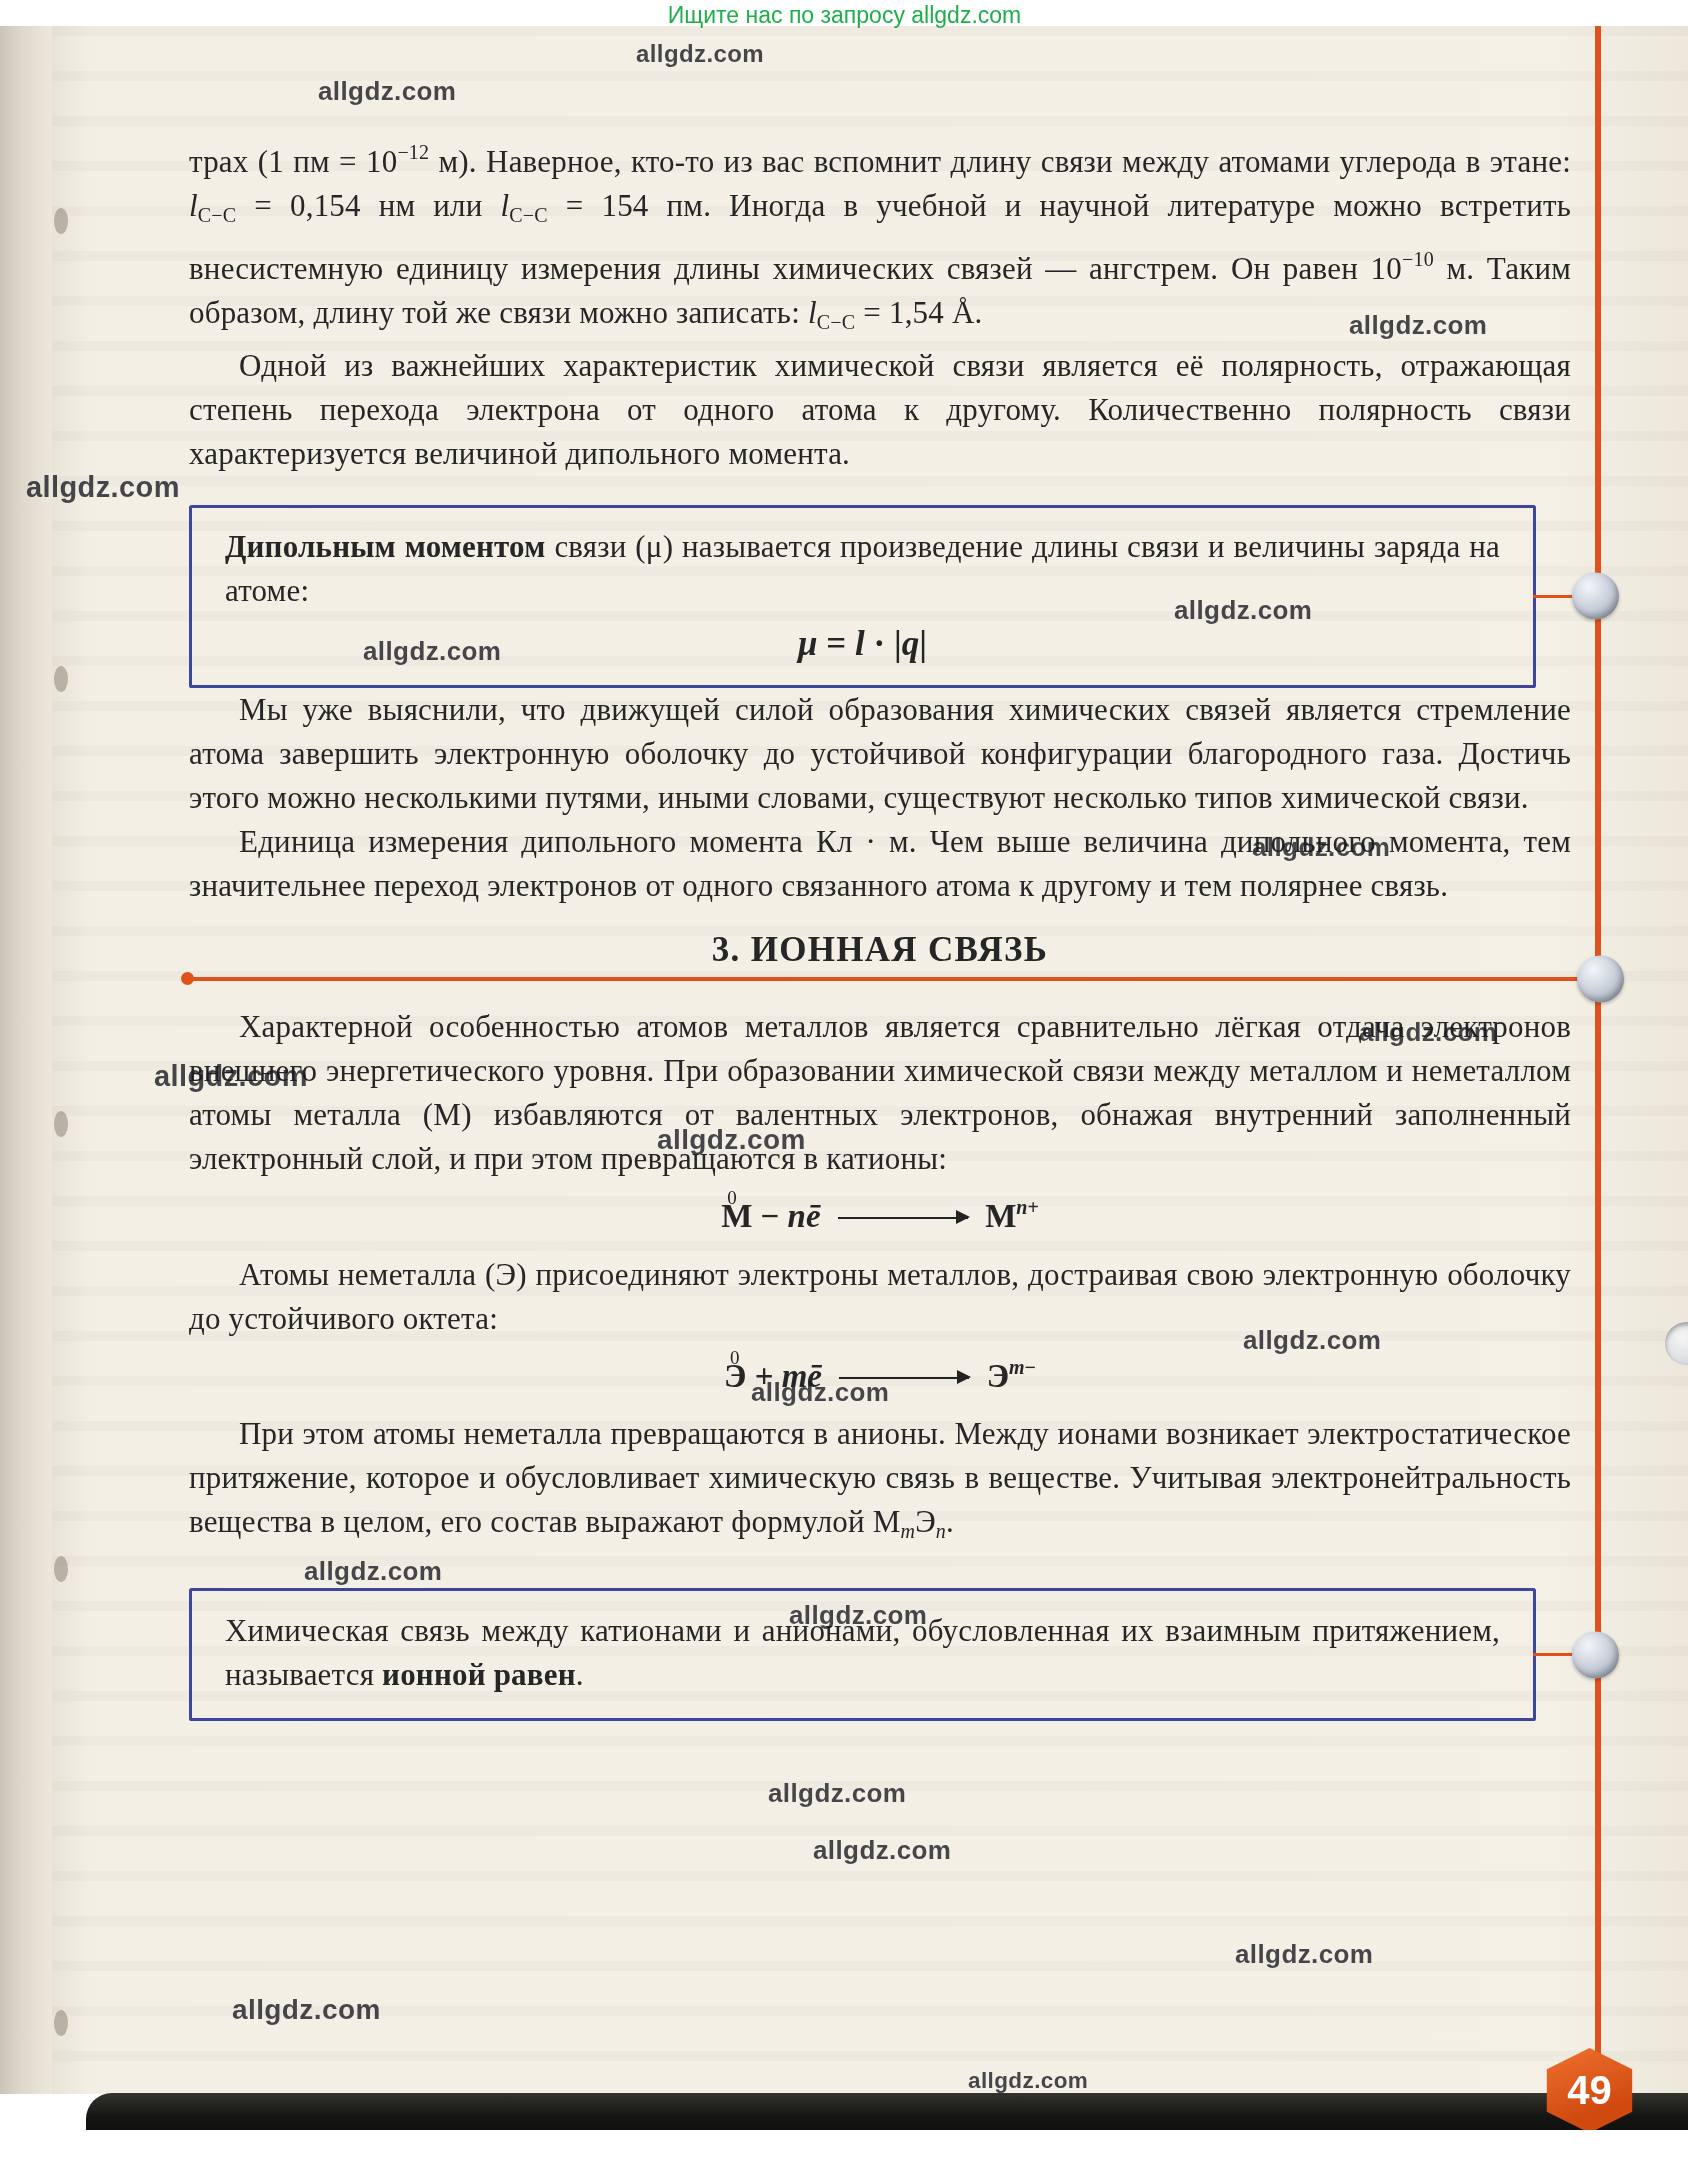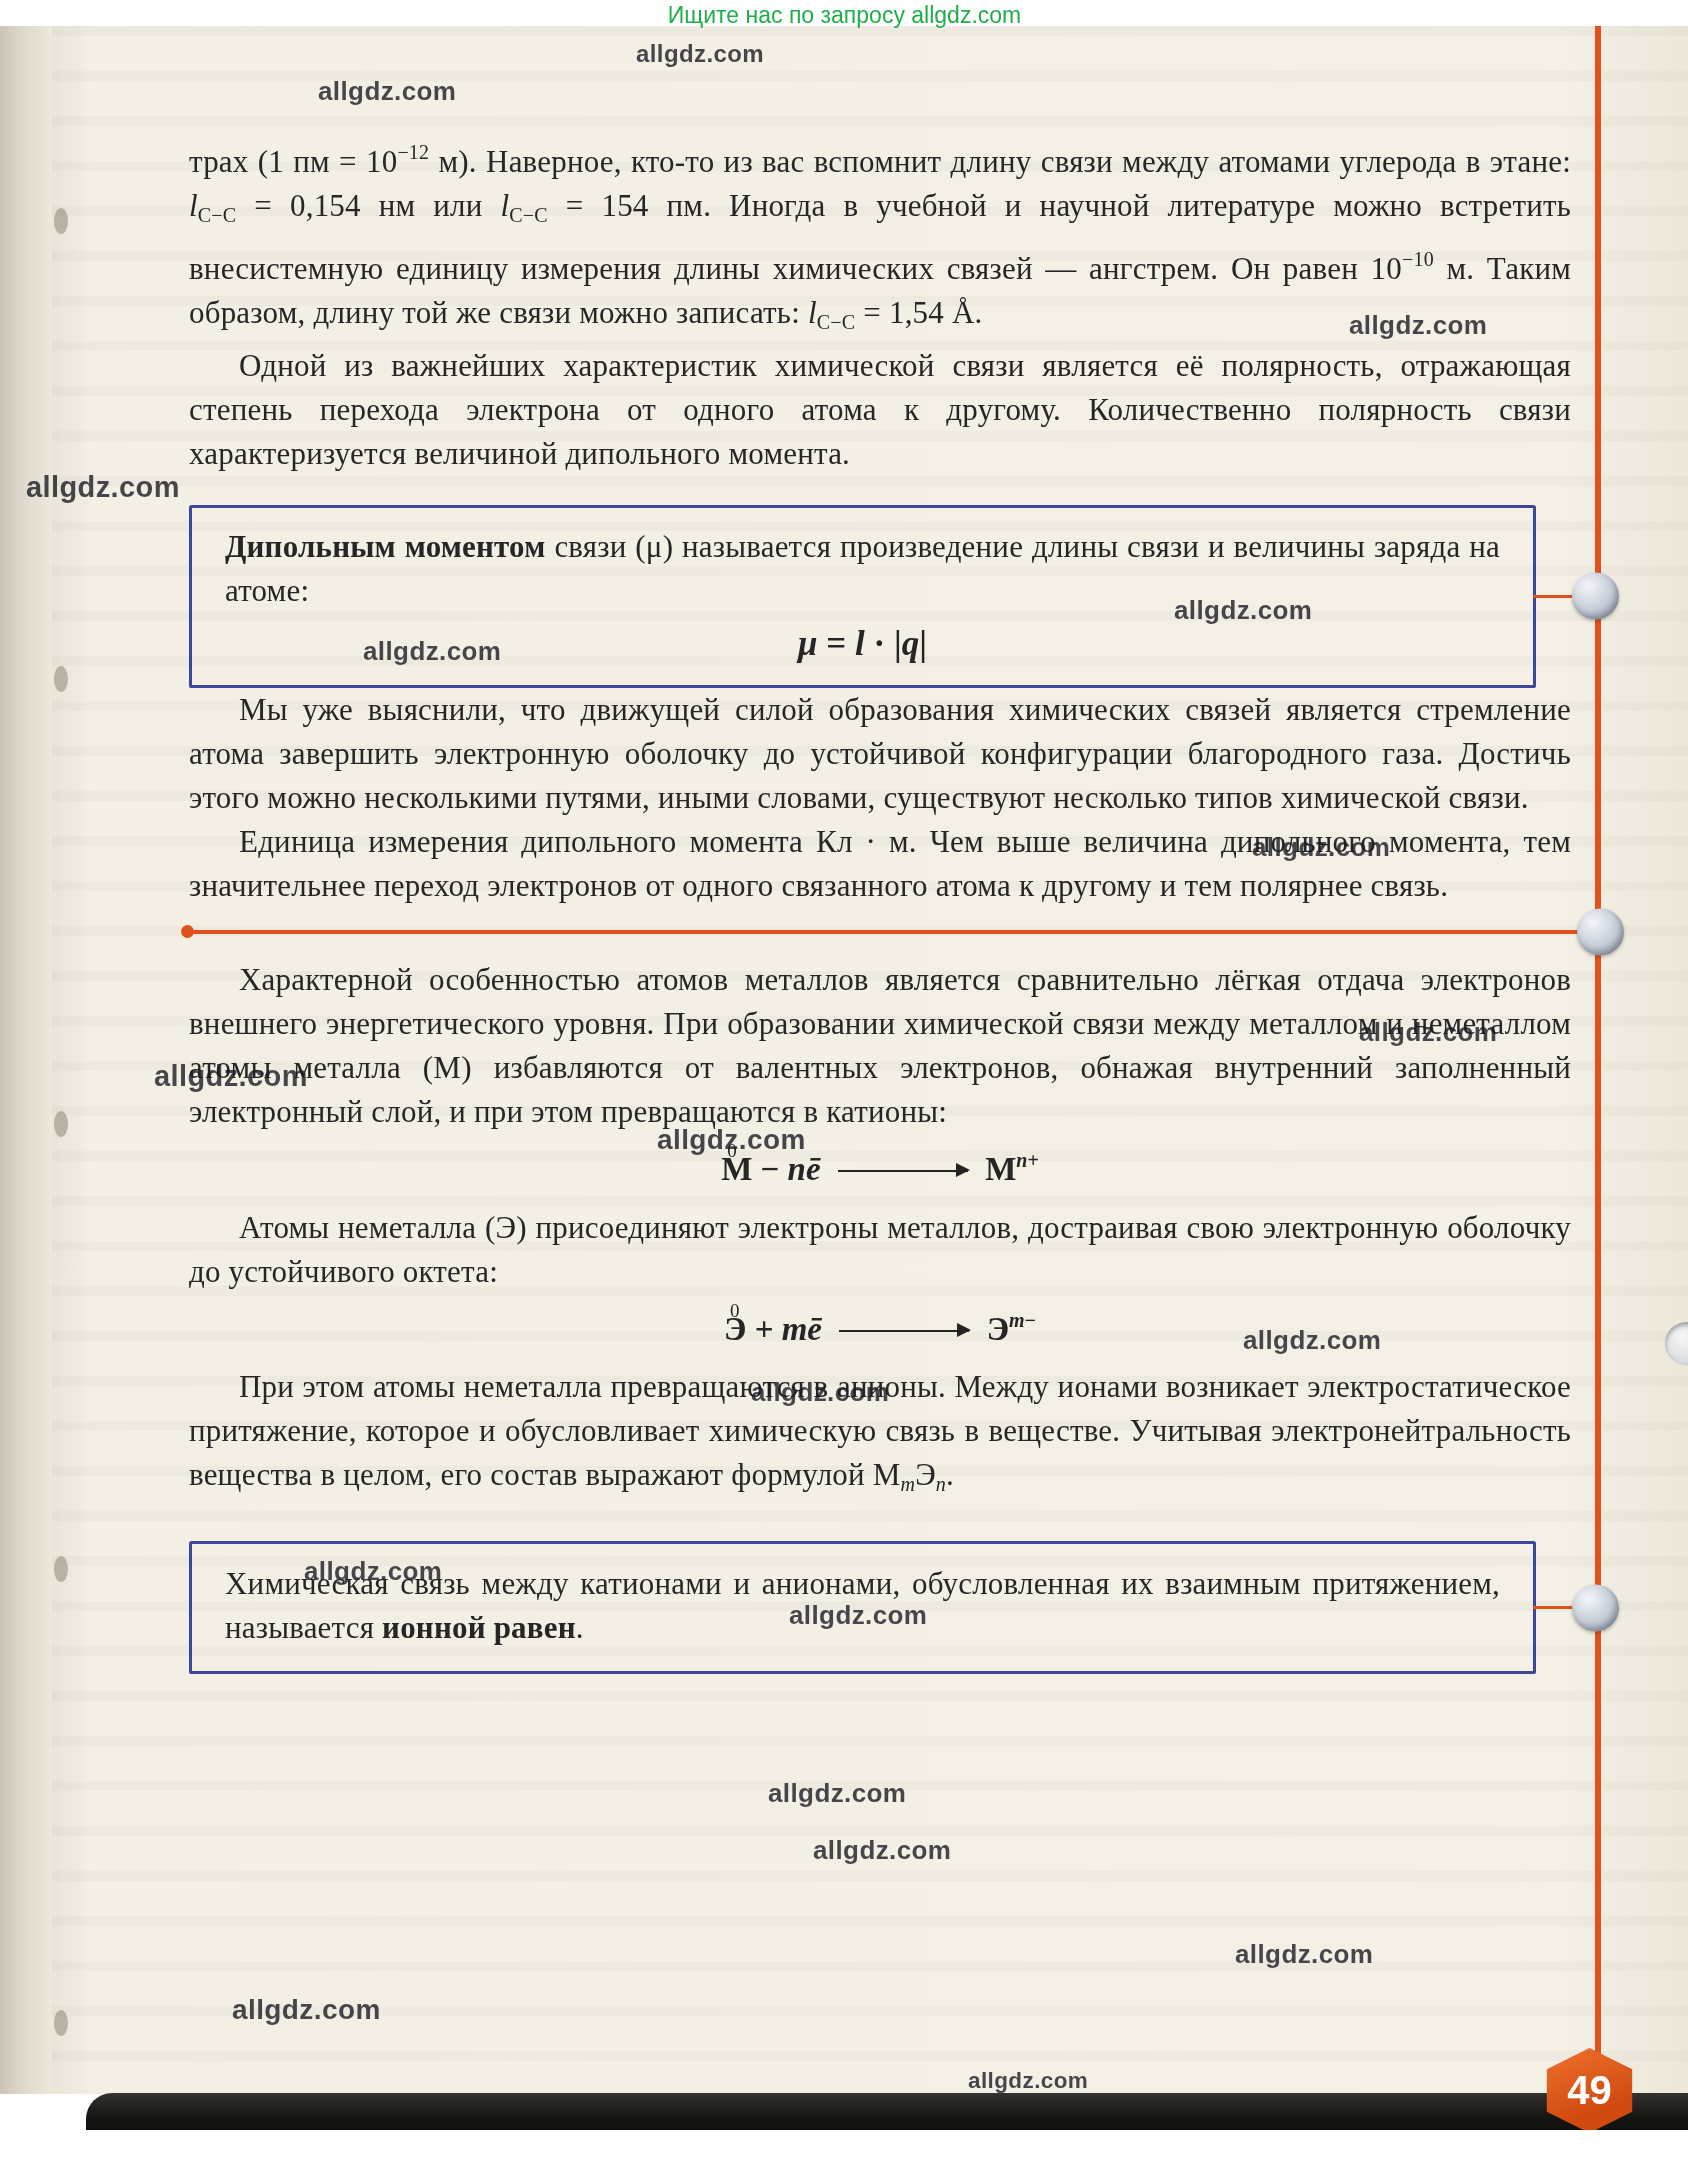--- a/index.html
+++ b/index.html
@@ -106,20 +106,21 @@
       <div class="boxformula"><span class="i">μ</span><span> = </span><span class="i">l</span><span> · |</span><span class="i">q</span><span>|</span></div>
       <span class="connector"></span>
       <span class="bead"></span>
     </div>
 
     <p class="body ind">Мы уже выяснили, что движущей силой образования химических связей является стремление атома завершить электронную оболочку до устойчивой конфигурации благородного газа. Достичь этого можно несколькими путями, иными словами, существуют несколько типов химической связи.</p>
 
     <p class="body ind mt44">Единица измерения дипольного момента Кл · м. Чем выше величина дипольного момента, тем значительнее переход электронов от одного связанного атома к другому и тем полярнее связь.</p>
 
     <div class="headwrap mt26">
+      <h2 class="heading">3. ИОННАЯ СВЯЗЬ</h2>
       <div class="headline">
         <span class="dot"></span>
         <span class="bead"></span>
       </div>
     </div>
 
     <p class="body ind">Характерной особенностью атомов металлов является сравнительно лёгкая отдача электронов внешнего энергетического уровня. При образовании химической связи между металлом и неметаллом атомы металла (М) избавляются от валентных электронов, обнажая внутренний заполненный электронный слой, и при этом превращаются в катионы:</p>
 
     <div class="equation"><span class="ox">0</span><span>M − </span><span class="i">nē</span><span class="arrow"></span><span>M</span><span class="supi">n</span><span class="sup">+</span></div>
 

